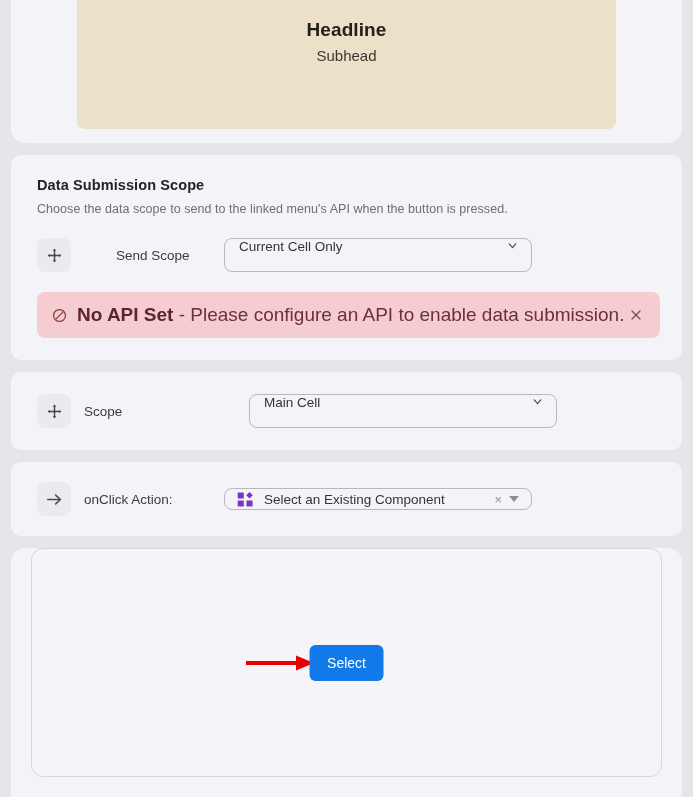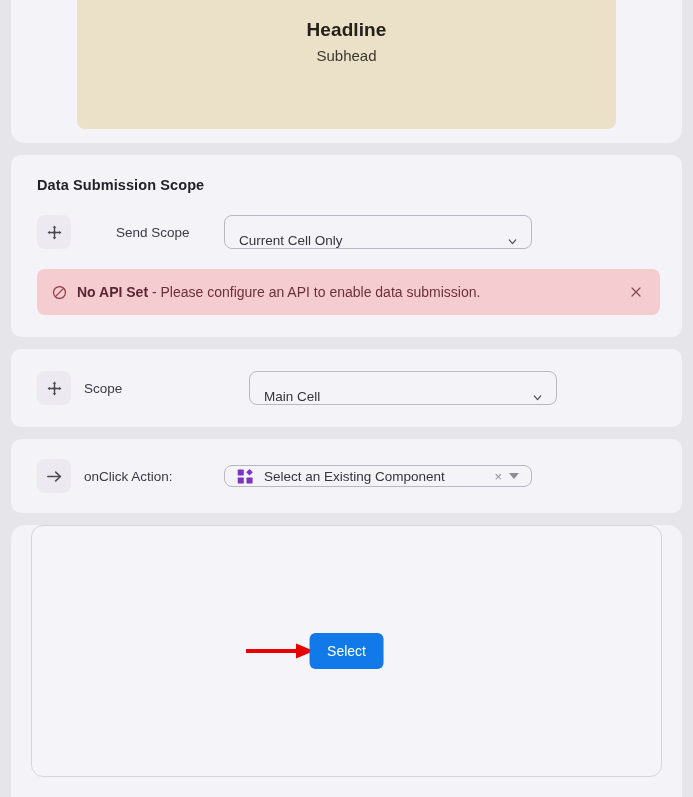--- a/index.html
+++ b/index.html
@@ -110,21 +110,21 @@
   }
   .submission-row .row-control { width: 308px; margin-right: 128px; }
 
   
   .select-box {
     height: 34px;
     border: 1px solid #b9b8c2;
     border-radius: 8px;
     background: transparent;
     display: flex;
-    align-items: flex-end;
+    align-items: flex-start;
     padding: 0 12px 0 14px;
     font-size: 13.5px;
     color: #35343e;
     cursor: pointer;
   }
   .select-value { flex: 1; white-space: nowrap; overflow: hidden; }
   .chev {
     width: 13px;
     height: 13px;
     flex: none;
@@ -141,21 +141,21 @@
     align-items: center;
     padding: 0 16px 0 15px;
   }
   .alert-icon {
     width: 15px; height: 15px;
     flex: none;
     color: #8f3a44;
     margin-right: 10px;
   }
   .alert-text {
-    font-size: 14px;
+    font-size: 19px;
     color: #6d2f38;
     white-space: nowrap;
   }
   .alert-text b { font-weight: bold; color: #5c2630; }
   .alert-close {
     margin-left: auto;
     width: 16px; height: 16px;
     color: #7e4d55;
     cursor: pointer;
     flex: none;
@@ -258,20 +258,21 @@
 
   <div class="card card-preview">
     <div class="preview-banner">
       <div class="headline">Headline</div>
       <div class="subhead">Subhead</div>
     </div>
   </div>
 
   <div class="card card-submission">
     <div class="section-title">Data Submission Scope</div>
+    <div class="section-desc">Choose the data scope to send to the linked menu's API when the button is pressed.</div>
 
     <div class="field-row submission-row">
       <div class="row-icon">
         <svg width="17" height="17" viewBox="0 0 24 24" fill="#4a4952">
           <path d="M12 2.2 14.6 5.4 13 5.4 13 11 18.6 11 18.6 9.4 21.8 12 18.6 14.6 18.6 13 13 13 13 18.6 14.6 18.6 12 21.8 9.4 18.6 11 18.6 11 13 5.4 13 5.4 14.6 2.2 12 5.4 9.4 5.4 11 11 11 11 5.4 9.4 5.4Z"></path>
           <circle cx="12" cy="12" r="1.9" fill="#4a4952"></circle>
         </svg>
       </div>
       <div class="row-label">Send Scope</div>
       <div class="row-control">

